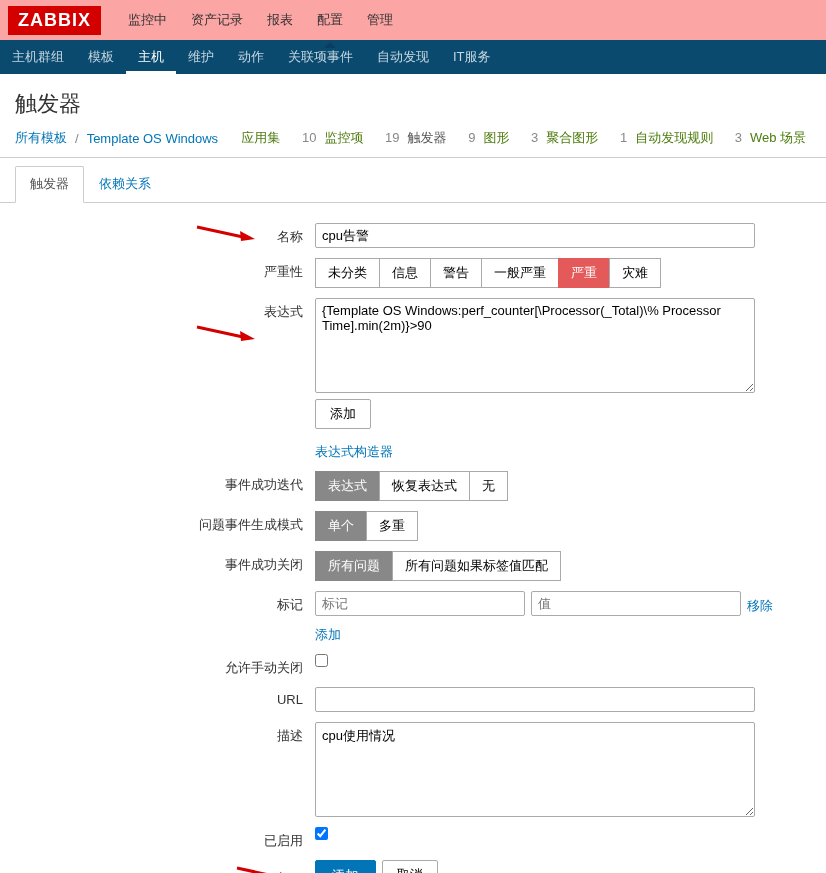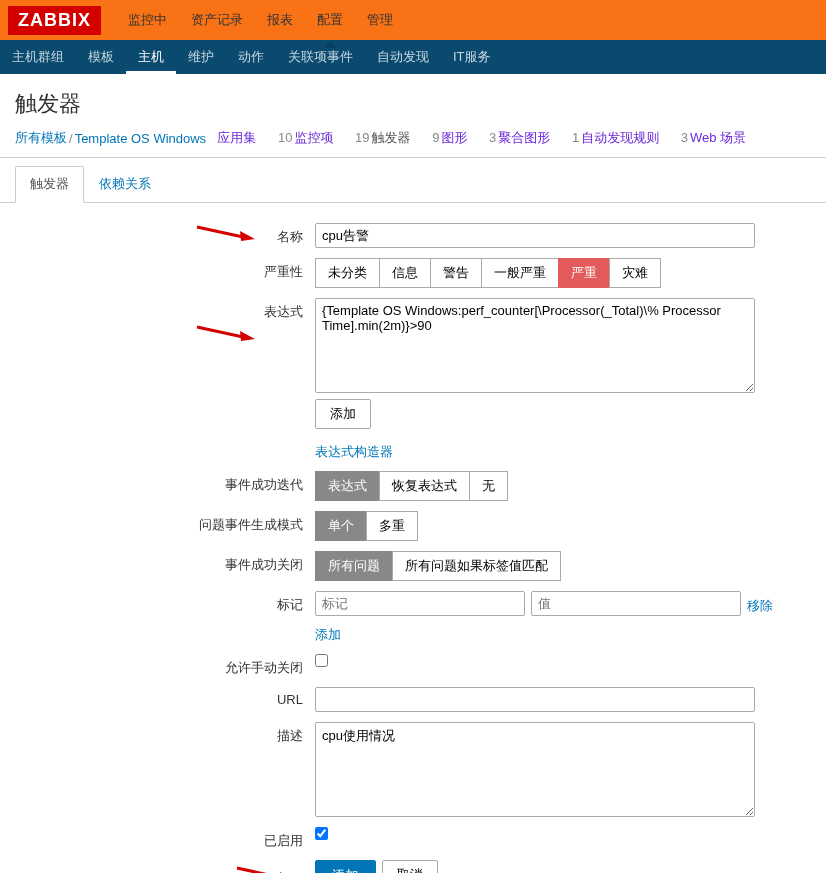--- a/index.html
+++ b/index.html
@@ -1,28 +1,28 @@
 <!DOCTYPE html>
 <html><head>
 <meta charset="utf-8">
 <style>
 * { box-sizing: border-box; margin: 0; padding: 0; }
 body { font-family: Arial, sans-serif; font-size: 13px; color: #333; background: #fff; }
-.topnav { background: #f97316; display: flex; align-items: center; height: 40px; padding-left: 8px; }
+.topnav { background: #fca5a5; display: flex; align-items: center; height: 40px; padding-left: 8px; }
 .logo { background: #d40000; color: #fff; font-weight: bold; padding: 4px 10px; font-size: 18px; letter-spacing: 1px; margin-right: 15px; }
 .topnav-item { color: #333; padding: 0 12px; line-height: 40px; cursor: pointer; position: relative; }
 .topnav-item.active::after { content: ''; position: absolute; bottom: -8px; left: 50%; margin-left: -6px; border: 6px solid transparent; border-bottom-color: #0a3d62; }
 .subnav { background: #0a4a6e; display: flex; padding-left: 0; height: 34px; }
 .subnav-item { color: #c4d6e0; padding: 0 12px; line-height: 34px; cursor: pointer; font-size: 13px; }
 .subnav-item.active { color: #fff; border-bottom: 3px solid #fff; }
 .page-title { font-size: 22px; color: #333; margin: 15px 15px 10px; font-weight: normal; }
-.crumb-row { display: flex; align-items: center; padding: 0 15px 10px; border-bottom: 1px solid #ccc; flex-wrap: wrap; gap: 4px 2px; font-size: 13px; }
+.crumb-row { display: flex; align-items: center; padding: 0 15px 10px; border-bottom: 1px solid #ccc; flex-wrap: wrap; gap: 4px 8px; font-size: 13px; }
 .crumb-link { color: #0275b8; cursor: pointer; }
 .crumb-sep { color: #888; }
-.crumb-item { color: #6d28d9; cursor: pointer; }
+.crumb-item { color: #4d7c0f; cursor: pointer; }
 .crumb-item.active { color: #555; cursor: default; }
 .crumb-count { color: #888; margin-left: 18px; }
 .tabs { display: flex; padding: 0 15px; border-bottom: 1px solid #ccc; margin-top: 8px; }
 .tab { padding: 8px 14px; cursor: pointer; color: #0275b8; border: 1px solid transparent; }
 .tab.active { color: #555; border: 1px solid #ccc; border-bottom: 1px solid #fff; border-radius: 2px 2px 0 0; margin-bottom: -1px; }
 .form { padding: 20px 15px; }
 .row { display: flex; align-items: flex-start; margin-bottom: 10px; position: relative; }
 .label { width: 300px; text-align: right; padding-right: 12px; padding-top: 5px; color: #333; }
 .field { flex: 1; display: flex; align-items: flex-start; gap: 6px; flex-wrap: wrap; }
 input[type=text], textarea { border: 1px solid #aaa; padding: 4px 6px; font-family: Arial; font-size: 13px; border-radius: 2px; }

